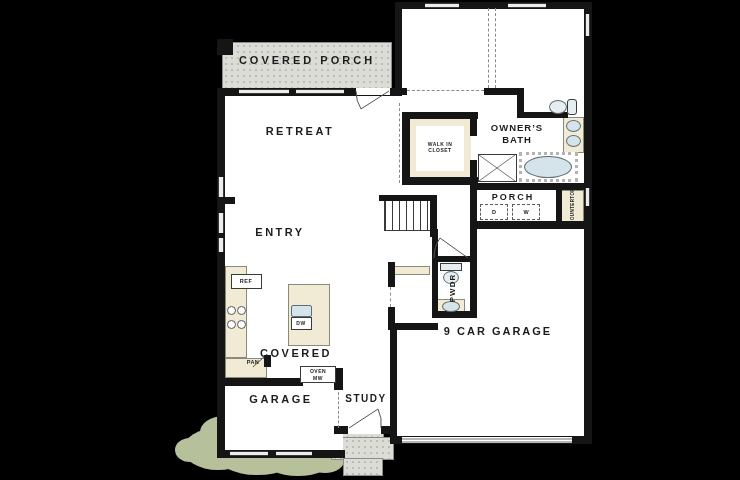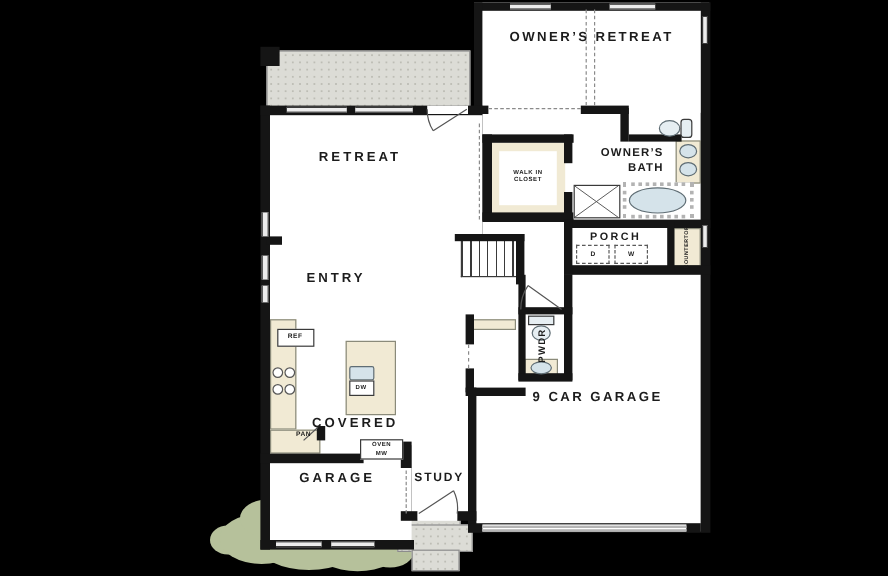--- a/index.html
+++ b/index.html
@@ -154,28 +154,28 @@
   <div class="fixtureBox" style="left:300px;top:366px;width:36px;height:17px;"></div>
 
   <svg class="overlay" width="740" height="480">
     <path d="M389,91 L361,109 M356,91 A33,33 0 0 0 361,109" stroke="#555" fill="none" stroke-width="1"></path>
     <path d="M349,428 L378,409 M381,428 A33,33 0 0 0 378,409" stroke="#555" fill="none" stroke-width="1"></path>
     <path d="M468,258 L440,238 M434,258 A34,34 0 0 1 440,238" stroke="#555" fill="none" stroke-width="1"></path>
     <path d="M265,356 L253,367" stroke="#555" fill="none" stroke-width="1"></path>
     <path d="M479,155 L515,181 M515,155 L479,181" stroke="#555" fill="none" stroke-width="0.8"></path>
   </svg>
 
-  <div class="lbl" style="left:493px;top:31px;font-size:11px;letter-spacing:2px;">OWNER’S RETREAT</div>
+  <div class="lbl" style="left:307px;top:60px;font-size:11px;letter-spacing:3px;">COVERED PORCH</div>
   <div class="lbl" style="left:300px;top:131px;font-size:11px;letter-spacing:2.5px;">RETREAT</div>
   <div class="lbl" style="left:280px;top:232px;font-size:11px;letter-spacing:2.5px;">ENTRY</div>
   <div class="lbl" style="left:296px;top:353px;font-size:11px;letter-spacing:2.5px;">COVERED</div>
   <div class="lbl" style="left:281px;top:399px;font-size:11px;letter-spacing:2.5px;">GARAGE</div>
   <div class="lbl" style="left:366px;top:398px;font-size:10px;letter-spacing:1.5px;">STUDY</div>
   <div class="lbl" style="left:498px;top:331px;font-size:11px;letter-spacing:2px;">9 CAR GARAGE</div>
-  <div class="lbl lblwrap" style="left:517px;top:134px;width:72px;font-size:9.5px;letter-spacing:1px;text-align:right;">OWNER’S BATH</div>
+  <div class="lbl lblwrap" style="left:517px;top:134px;width:72px;font-size:9.5px;letter-spacing:1px;">OWNER’S BATH</div>
   <div class="lbl lblwrap" style="left:440px;top:147px;width:36px;font-size:5px;letter-spacing:0.5px;">WALK IN CLOSET</div>
   <div class="lbl" style="left:513px;top:197px;font-size:9px;letter-spacing:2px;">PORCH</div>
   <div class="lbl rot" style="left:452px;top:288px;font-size:8px;letter-spacing:1px;">PWDR</div>
   <div class="lbl rot" style="left:572px;top:206px;font-size:4.5px;letter-spacing:0.4px;">COUNTERTOP</div>
   <div class="lbl" style="left:246px;top:281px;font-size:5.5px;letter-spacing:0.5px;">REF</div>
   <div class="lbl" style="left:253px;top:362px;font-size:5.5px;letter-spacing:0.5px;">PAN</div>
   <div class="lbl" style="left:301px;top:323px;font-size:5px;letter-spacing:0.5px;">DW</div>
   <div class="lbl" style="left:318px;top:371px;font-size:5px;letter-spacing:0.5px;">OVEN</div>
   <div class="lbl" style="left:318px;top:378px;font-size:5px;letter-spacing:0.5px;">MW</div>
   <div class="lbl" style="left:494px;top:212px;font-size:5.5px;">D</div>

